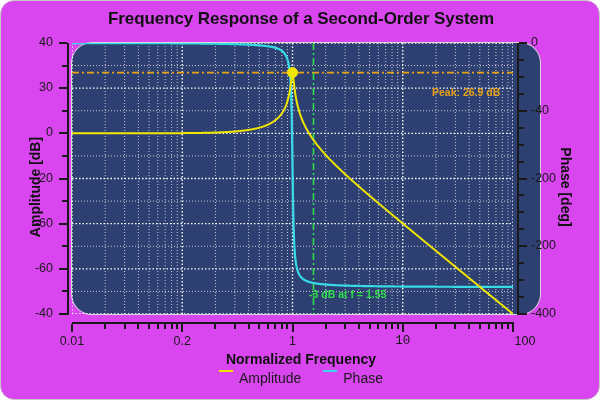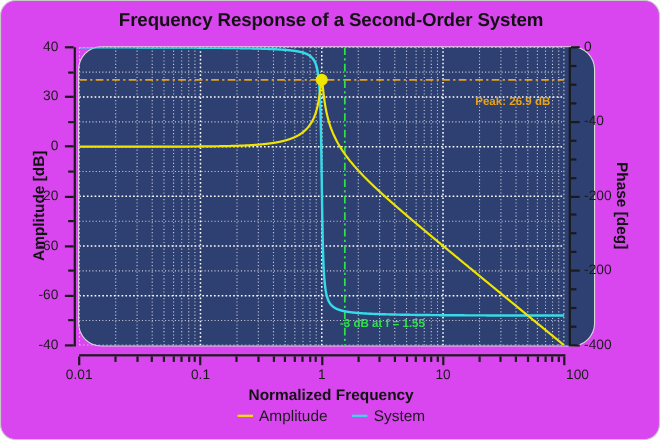--- a/index.html
+++ b/index.html
@@ -130,21 +130,21 @@
     top: 369px;
     left: 0;
     width: 600px;
     display: flex;
     justify-content: center;
     align-items: center;
     gap: 22px;
   }
   .legend-entry {
     display: flex;
-    align-items: center;
+    align-items: flex-start;
     gap: 6px;
   }
   .legend-dash {
     display: inline-block;
     width: 14px;
     height: 2px;
   }
   .legend-text {
     font-size: 14px;
     color: #1a1a1a;
@@ -293,25 +293,25 @@
       <div class="tick tick-y-right minor" style="top: 142.625px;"></div>
       <div class="tick tick-y-right minor" style="top: 125.688px;"></div>
       <div class="tick tick-y-right minor" style="top: 91.8125px;"></div>
       <div class="tick tick-y-right minor" style="top: 74.875px;"></div>
       <div class="tick tick-y-right minor" style="top: 57.9375px;"></div>
     </div>
   <div id="ticks-x">
       <div class="tick tick-x" style="left: 70px;"></div>
       <div class="ticklabel ticklabel-x" style="left: 71px;">0.01</div>
       <div class="tick tick-x" style="left: 180.25px;"></div>
-      <div class="ticklabel ticklabel-x" style="left: 181.25px;">0.1</div>
+      <div class="ticklabel ticklabel-x" style="left: 181.25px;">0.2</div>
       <div class="tick tick-x" style="left: 290.5px;"></div>
       <div class="ticklabel ticklabel-x" style="left: 291.5px;">1</div>
       <div class="tick tick-x" style="left: 400.75px;"></div>
-      <div class="ticklabel ticklabel-x" style="left: 401.75px;">10</div>
+      <div class="ticklabel ticklabel-x" style="left: 401.75px; font-family: Liberation Mono, monospace;">10</div>
       <div class="tick tick-x" style="left: 511px;"></div>
       <div class="ticklabel ticklabel-x" style="left: 524px;">100</div>
       <div class="tick tick-x minor" style="left: 103.189px;"></div>
       <div class="tick tick-x minor" style="left: 122.603px;"></div>
       <div class="tick tick-x minor" style="left: 136.377px;"></div>
       <div class="tick tick-x minor" style="left: 147.061px;"></div>
       <div class="tick tick-x minor" style="left: 155.791px;"></div>
       <div class="tick tick-x minor" style="left: 163.172px;"></div>
       <div class="tick tick-x minor" style="left: 169.566px;"></div>
       <div class="tick tick-x minor" style="left: 175.205px;"></div>
@@ -345,17 +345,17 @@
   <div id="ylabel-right">Phase [deg]</div>
   <div id="xlabel">Normalized Frequency</div>
 
   <div id="legend">
     <div class="legend-entry">
       <span class="legend-dash" style="background: rgb(240, 229, 0);"></span>
       <span class="legend-text">Amplitude</span>
     </div>
     <div class="legend-entry">
       <span class="legend-dash" style="background: rgb(55, 219, 232);"></span>
-      <span class="legend-text">System</span>
+      <span class="legend-text">Phase</span>
     </div>
   </div>
 
 </div>
 
 </body></html>

